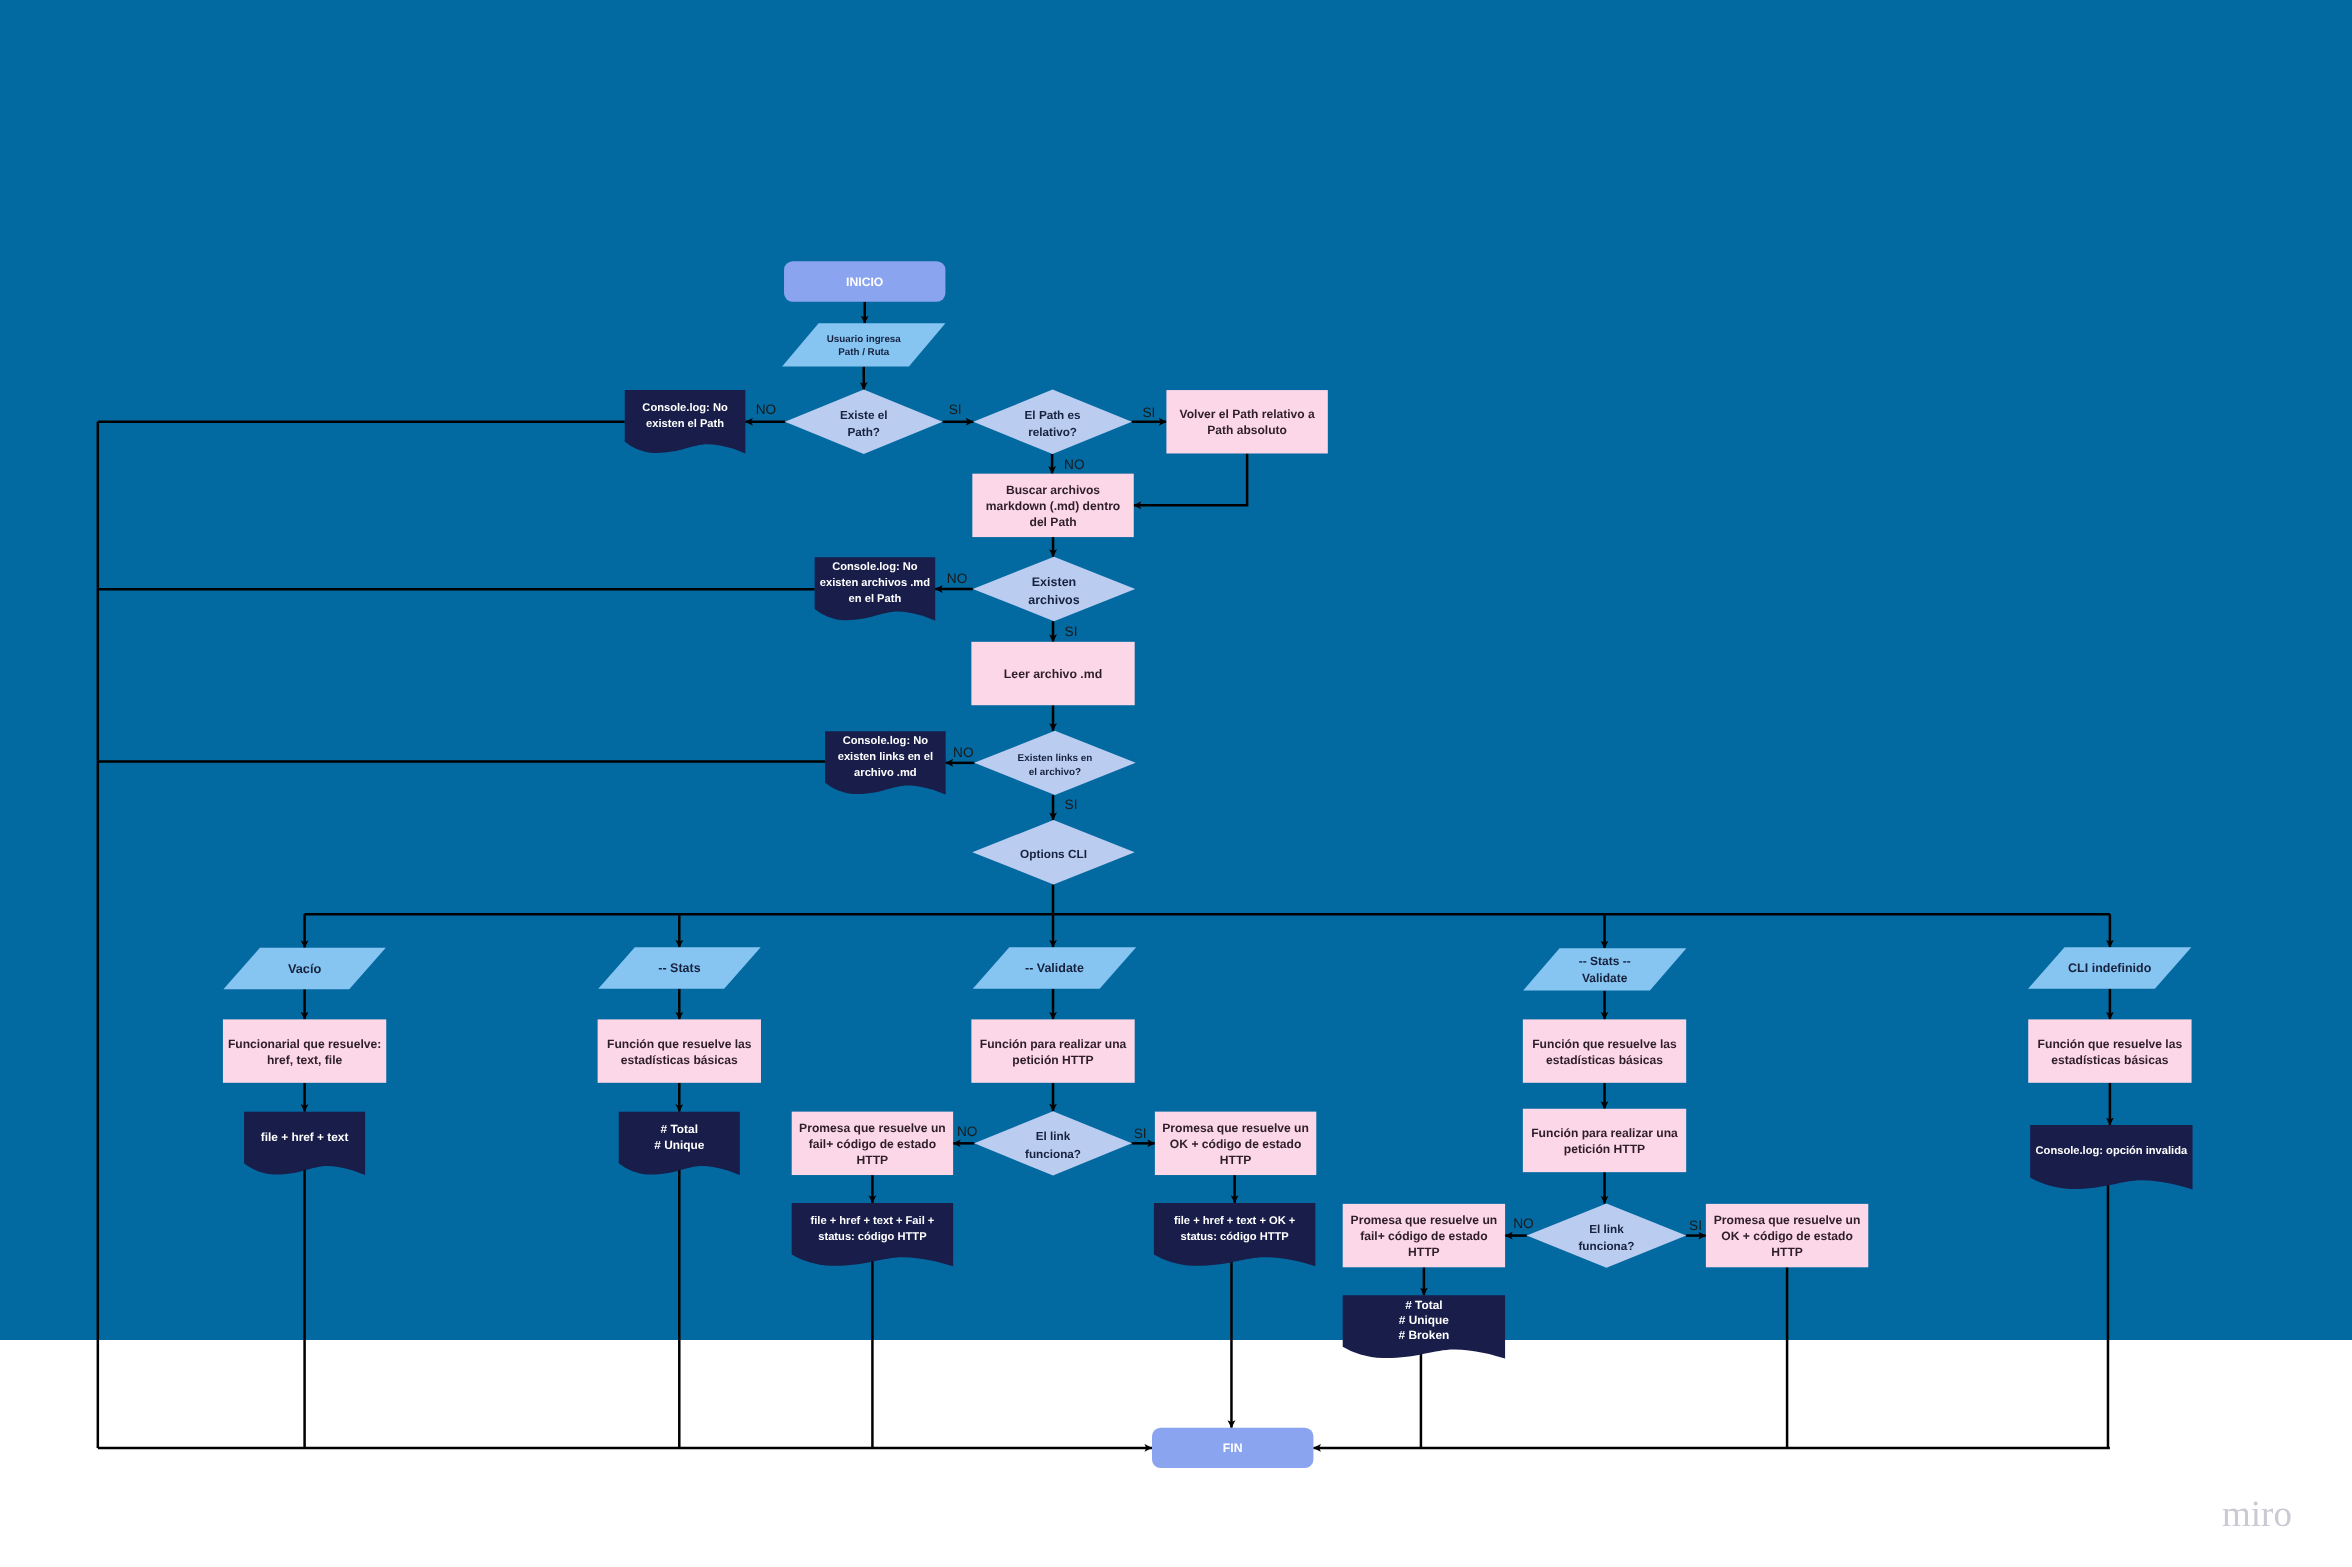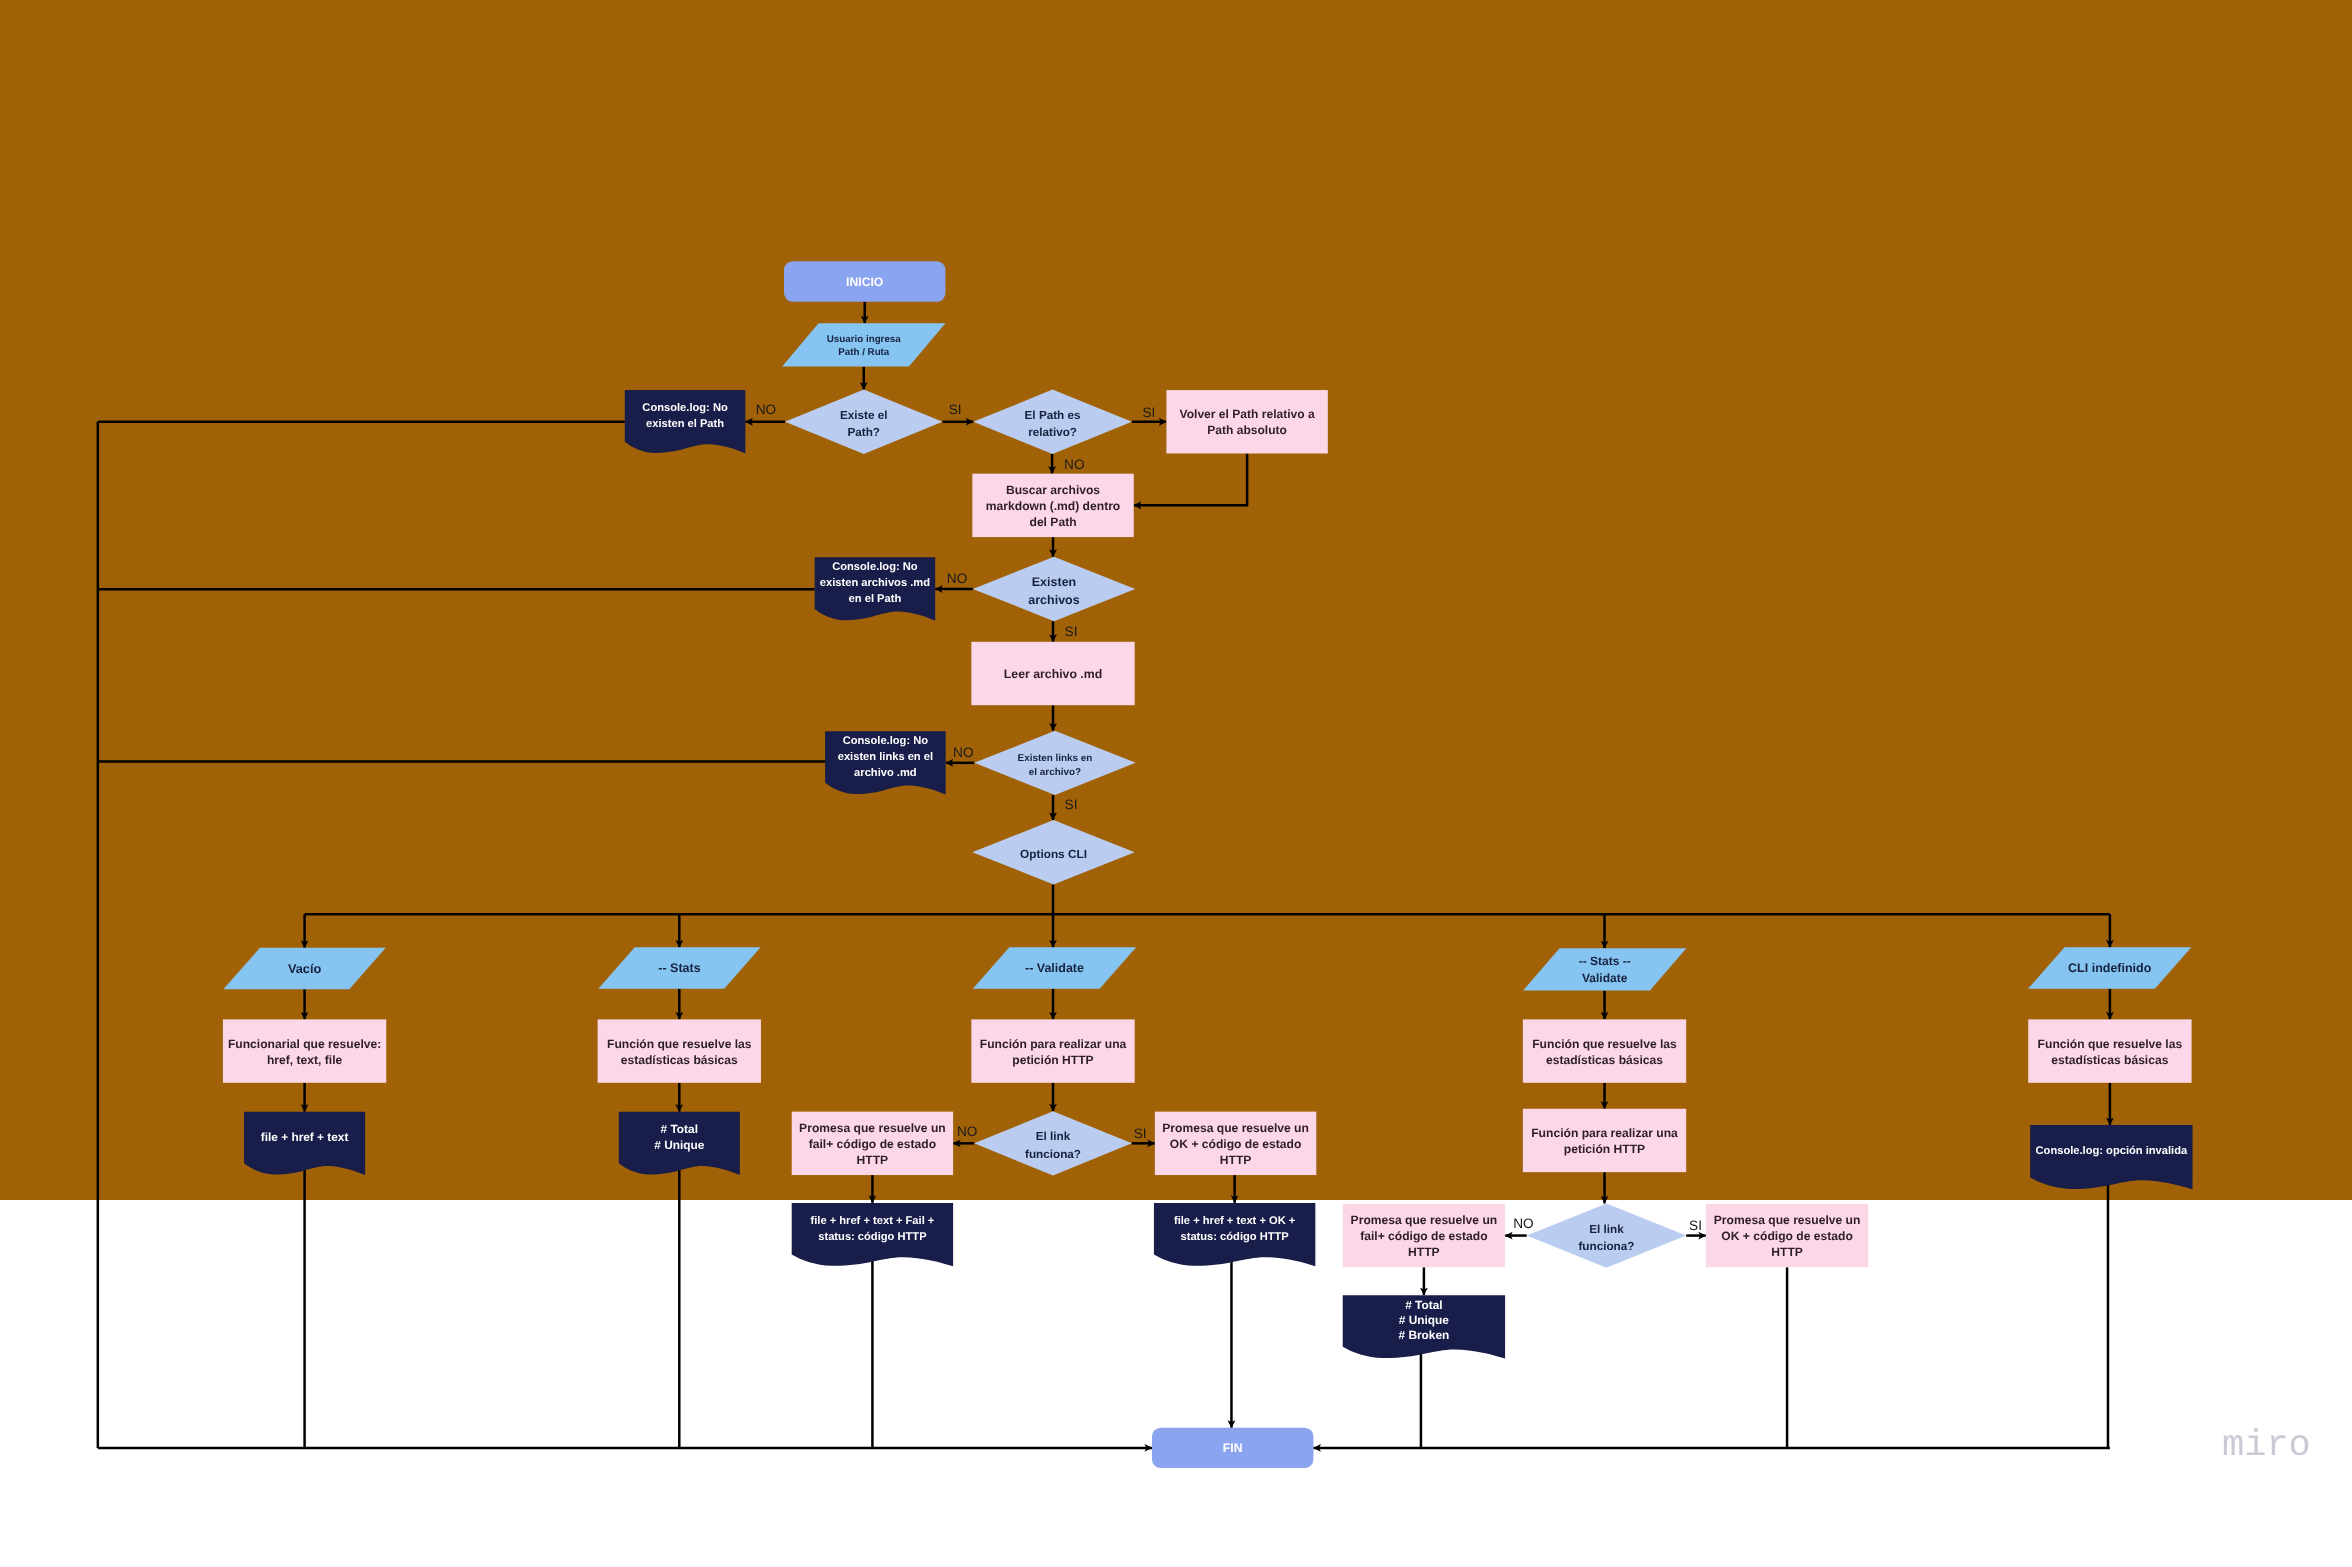--- a/index.html
+++ b/index.html
@@ -1,32 +1,32 @@
 <!DOCTYPE html>
 <html><head>
 <meta charset="utf-8">
 <title>Flowchart</title>
 <style>
 html,body{margin:0;padding:0;background:#fff;-webkit-font-smoothing:antialiased;}
 *{-webkit-font-smoothing:antialiased;text-rendering:geometricPrecision;}
 body{width:2353px;height:1568px;overflow:hidden;font-family:"Liberation Sans",sans-serif;}
-#board{position:relative;width:2353px;height:1200px;background:#a16207;}
+#board{position:relative;width:2353px;height:1340px;background:#0369a1;}
 svg{display:block;}
 .sh-term{fill:#8ba4ef;}
 .sh-io{fill:#86c5f2;}
 .sh-dec{fill:#bacdf0;}
 .sh-proc{fill:#fcd7e7;}
 .sh-doc{fill:#191d49;}
 .conn{fill:none;stroke:#000;stroke-width:2.6;stroke-linecap:butt;stroke-linejoin:miter;}
 text{font-family:"Liberation Sans",sans-serif;font-weight:bold;text-anchor:middle;}
 .tx-dk{fill:#16213e;}
 .tx-warm{fill:#2e1e29;}
 .tx-lt{fill:#ffffff;}
 .edge-lbl{font-weight:normal;text-anchor:start;font-size:14.2px;fill:#1a1a1a;font-family:"Liberation Sans",sans-serif;}
-#watermark{position:absolute;left:2222px;top:1428px;font-family:Liberation Mono, monospace;font-size:37px;line-height:37px;color:#cacad5;font-weight:400;}
+#watermark{position:absolute;left:2222px;top:1496px;font-family:Liberation Serif, serif;font-size:37px;line-height:37px;color:#cacad5;font-weight:400;}
 </style>
 </head>
 <body>
 
 <div id="board">
 <svg width="2353" height="1568" viewBox="0 0 2449 1632">
 <defs>
         <marker id="ah" viewBox="0 0 10 10" refX="9.6" refY="5" markerWidth="3.15" markerHeight="3.35" orient="auto-start-reverse" markerUnits="strokeWidth">
           <path d="M 0 0 L 10 5 L 0 10 L 2.4 5 z" fill="#000"></path>
         </marker>

